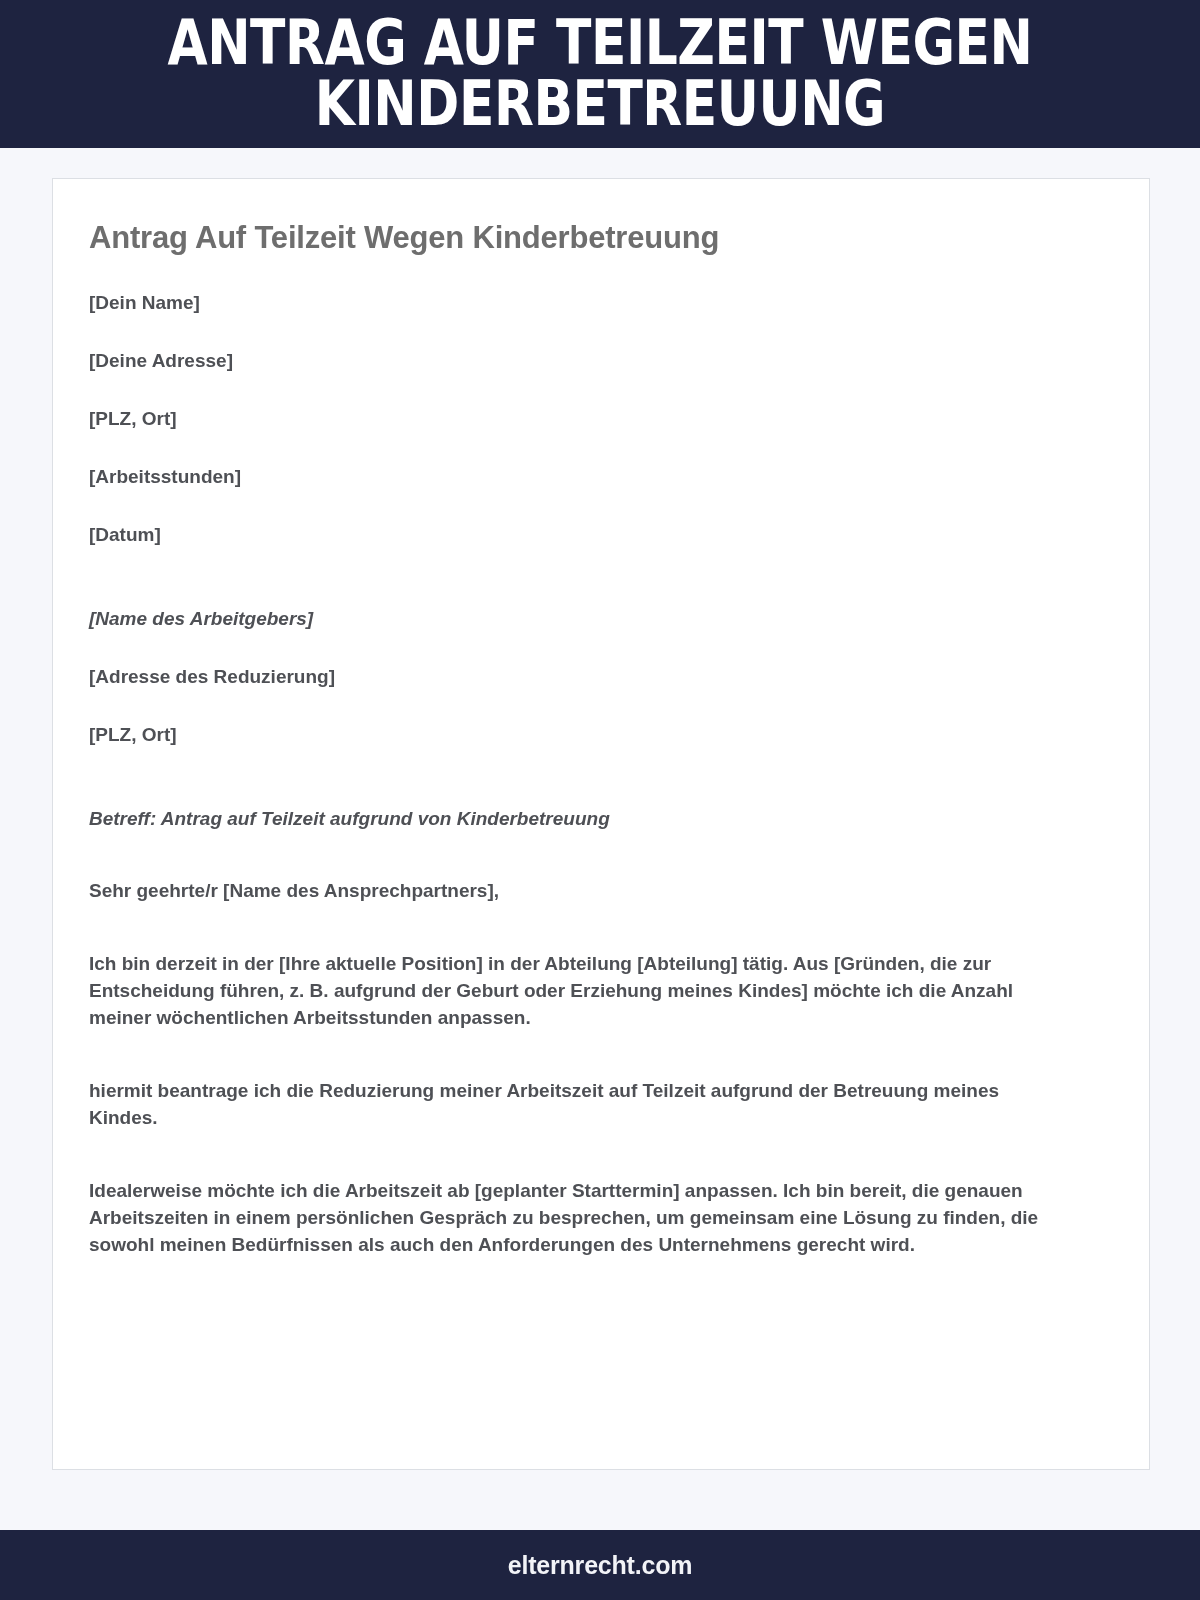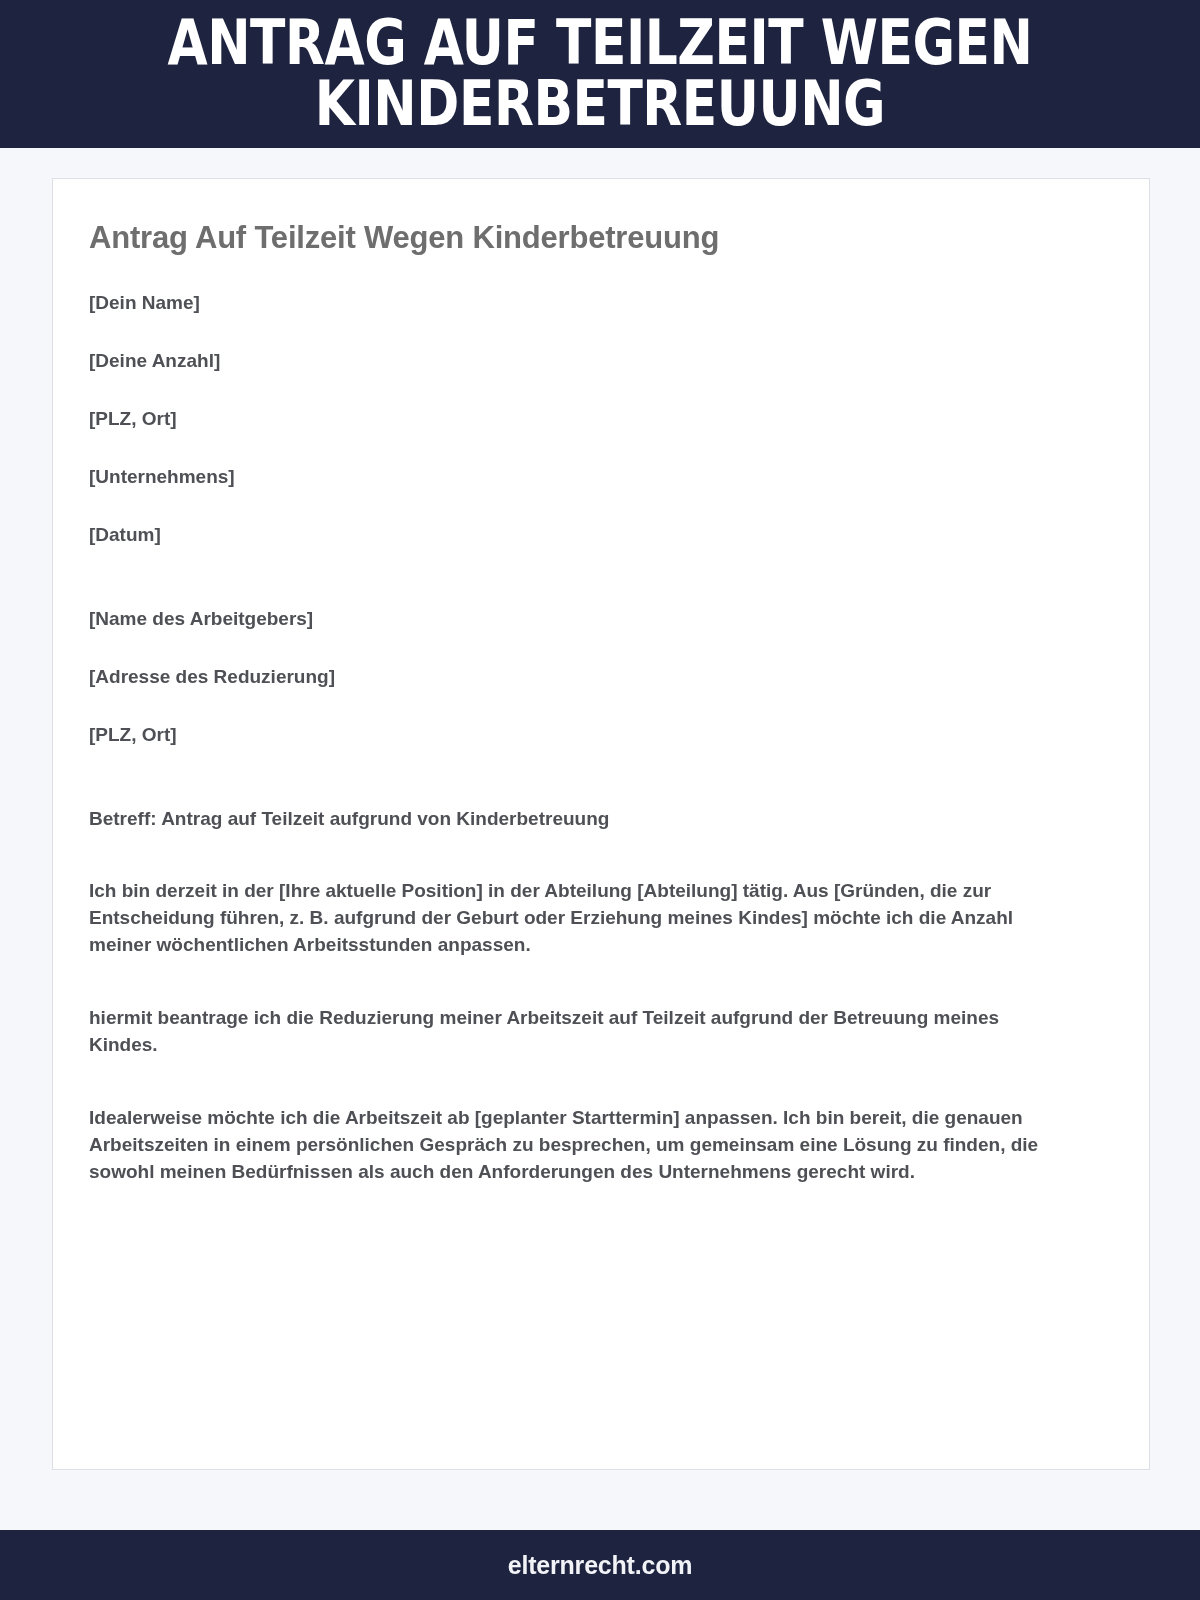--- a/index.html
+++ b/index.html
@@ -72,20 +72,21 @@
     line-height: 1.42;
     max-width: 952px;
   }
 
   .para {
     margin-bottom: 37px;
   }
 
   .block-gap {
     margin-top: 57px;
+    font-style: italic;
   }
 
   .para-gap {
     margin-top: 46px;
   }
 
   
   .page-footer {
     position: absolute;
     left: 0;
@@ -111,34 +112,35 @@
   <h1>Antrag auf Teilzeit wegen Kinderbetreuung</h1>
 </header>
 
 <main class="page-body">
   <article class="doc-card">
 
     <h2 class="doc-title">Antrag Auf Teilzeit Wegen Kinderbetreuung</h2>
 
     <section>
       <p class="addr-line">[Dein Name]</p>
-      <p class="addr-line">[Deine Anzahl]</p>
+      <p class="addr-line">[Deine Adresse]</p>
       <p class="addr-line">[PLZ, Ort]</p>
-      <p class="addr-line">[Unternehmens]</p>
+      <p class="addr-line">[Arbeitsstunden]</p>
       <p class="addr-line">[Datum]</p>
     </section>
 
     <section>
       <p class="addr-line block-gap">[Name des Arbeitgebers]</p>
       <p class="addr-line">[Adresse des Reduzierung]</p>
       <p class="addr-line">[PLZ, Ort]</p>
     </section>
 
     <p class="addr-line block-gap">Betreff: Antrag auf Teilzeit aufgrund von Kinderbetreuung</p>
 
+    <p class="addr-line para-gap">Sehr geehrte/r [Name des Ansprechpartners],</p>
 
     <section>
       <p class="para para-gap">Ich bin derzeit in der [Ihre aktuelle Position] in der Abteilung [Abteilung] tätig. Aus [Gründen, die zur Entscheidung führen, z. B. aufgrund der Geburt oder Erziehung meines Kindes] möchte ich die Anzahl meiner wöchentlichen Arbeitsstunden anpassen.</p>
       <p class="para para-gap">hiermit beantrage ich die Reduzierung meiner Arbeitszeit auf Teilzeit aufgrund der Betreuung meines Kindes.</p>
       <p class="para para-gap">Idealerweise möchte ich die Arbeitszeit ab [geplanter Starttermin] anpassen. Ich bin bereit, die genauen Arbeitszeiten in einem persönlichen Gespräch zu besprechen, um gemeinsam eine Lösung zu finden, die sowohl meinen Bedürfnissen als auch den Anforderungen des Unternehmens gerecht wird.</p>
 
     </section>
 
   </article>
 </main>

